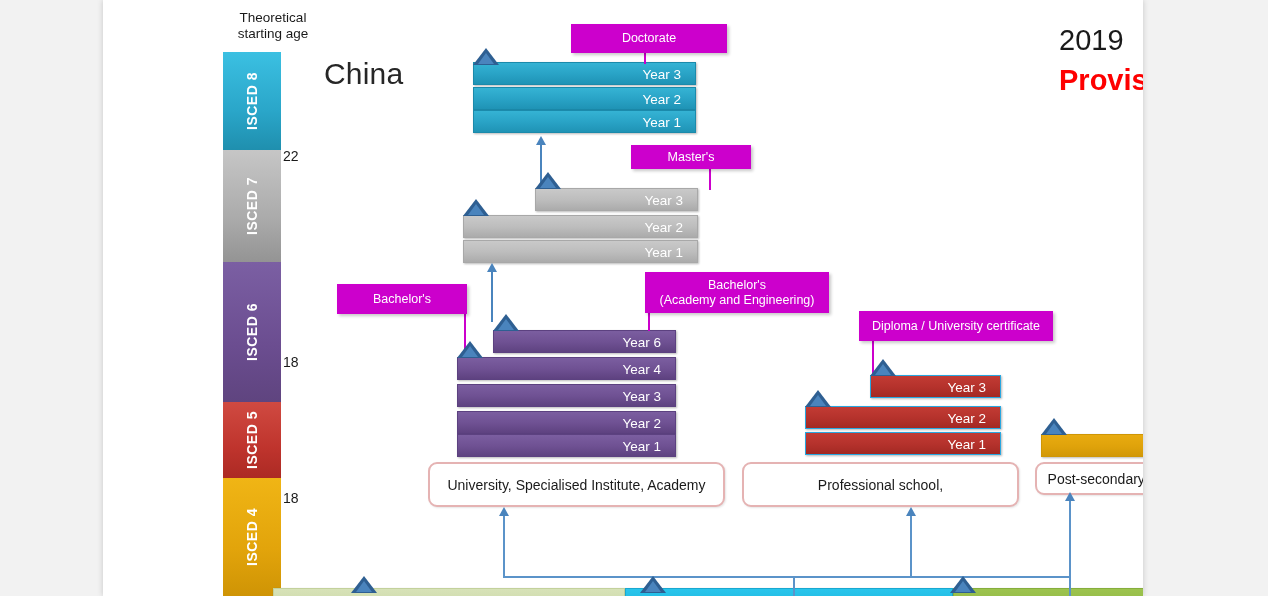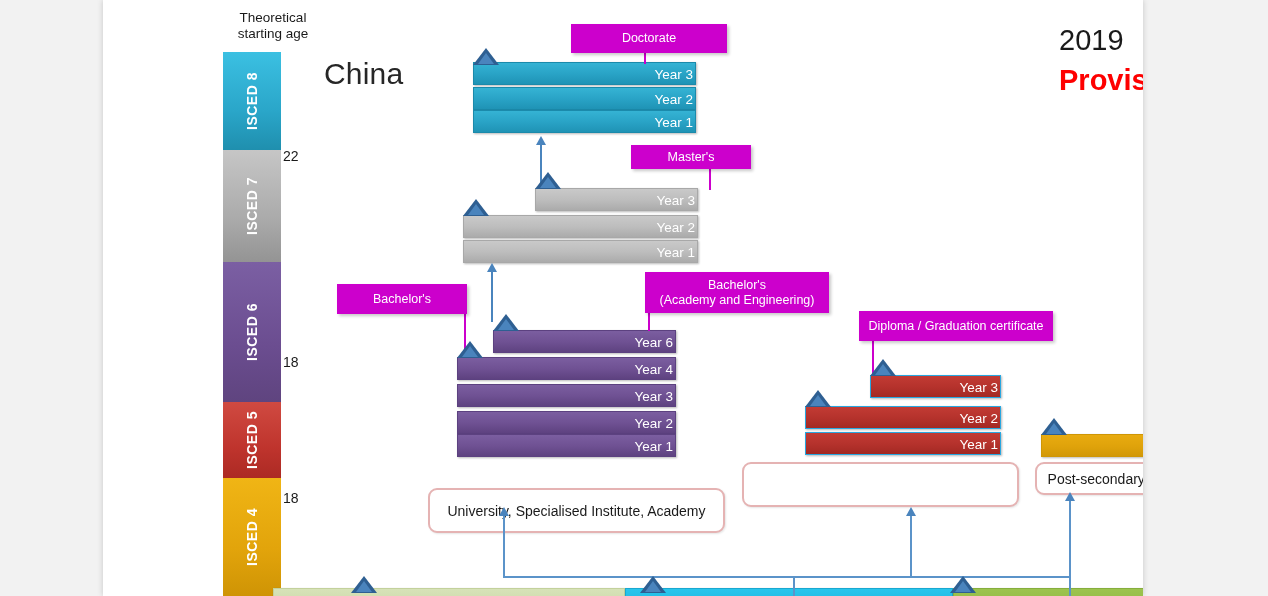--- a/index.html
+++ b/index.html
@@ -92,21 +92,21 @@
 
   
   .bar {
     position: absolute;
     height: 23px;
     box-sizing: border-box;
     color: #ffffff;
     font-size: 13.5px;
     line-height: 23px;
     text-align: right;
-    padding-right: 2px;
+    padding-right: 14px;
     white-space: nowrap;
     box-shadow: 1px 1px 2px rgba(0,0,0,.28);
   }
   .bar.teal   { background: linear-gradient(180deg,#35b3d4 0%,#29a3c6 52%,#1f93b5 100%); border:1px solid #1b8aab; }
   .bar.gray   { background: linear-gradient(180deg,#c9c9c9 0%,#bdbdbd 52%,#ababab 100%); border:1px solid #a8a8a8; }
   .bar.purple { background: linear-gradient(180deg,#7b5ea0 0%,#6f5193 52%,#5e4280 100%); border:1px solid #5c4180; }
   .bar.red    { background: linear-gradient(180deg,#c23b34 0%,#b5322c 52%,#a32923 100%); border:1px solid #29a7e0; }
   .bar.amber  { background: linear-gradient(180deg,#e8ab10 0%,#e0a30b 52%,#d29807 100%); border:1px solid #cf9606; }
 
   
@@ -260,32 +260,33 @@
         <div class="qual-stem" style="left: 545px; top: 313px; height: 18px;"></div>
         <div class="qual" style="left: 542px; top: 272px; width: 184px; height: 41px;">
           <div>
             <div>Bachelor's</div>
             <div>(Academy and Engineering)</div>
           </div>
         </div>
         <div class="qual-stem" style="left: 769px; top: 341px; height: 34px;"></div>
         <div class="qual" style="left: 756px; top: 311px; width: 194px; height: 30px;">
           <div>
-            <div>Diploma / Graduation certificate</div>
+            <div>Diploma / University certificate</div>
           </div>
         </div>
       </div>
     <div id="inst-layer">
-        <div class="inst" style="left: 325px; top: 488px; width: 297px; height: 45px;">
+        <div class="inst" style="left: 325px; top: 462px; width: 297px; height: 45px;">
           <div>
             <div>University, Specialised Institute, Academy</div>
           </div>
         </div>
         <div class="inst" style="left: 639px; top: 462px; width: 277px; height: 45px;">
           <div>
+            <div>Professional school,</div>
           </div>
         </div>
         <div class="inst" style="left: 932px; top: 462px; width: 200px; height: 33px;">
           <div>
             <div>Post-secondary, non-tertiary</div>
           </div>
         </div>
       </div>
     <div id="bottom-bars-layer">
         <div class="bar green-pale" style="left: 170px; width: 352px; top: 588px;"></div>

